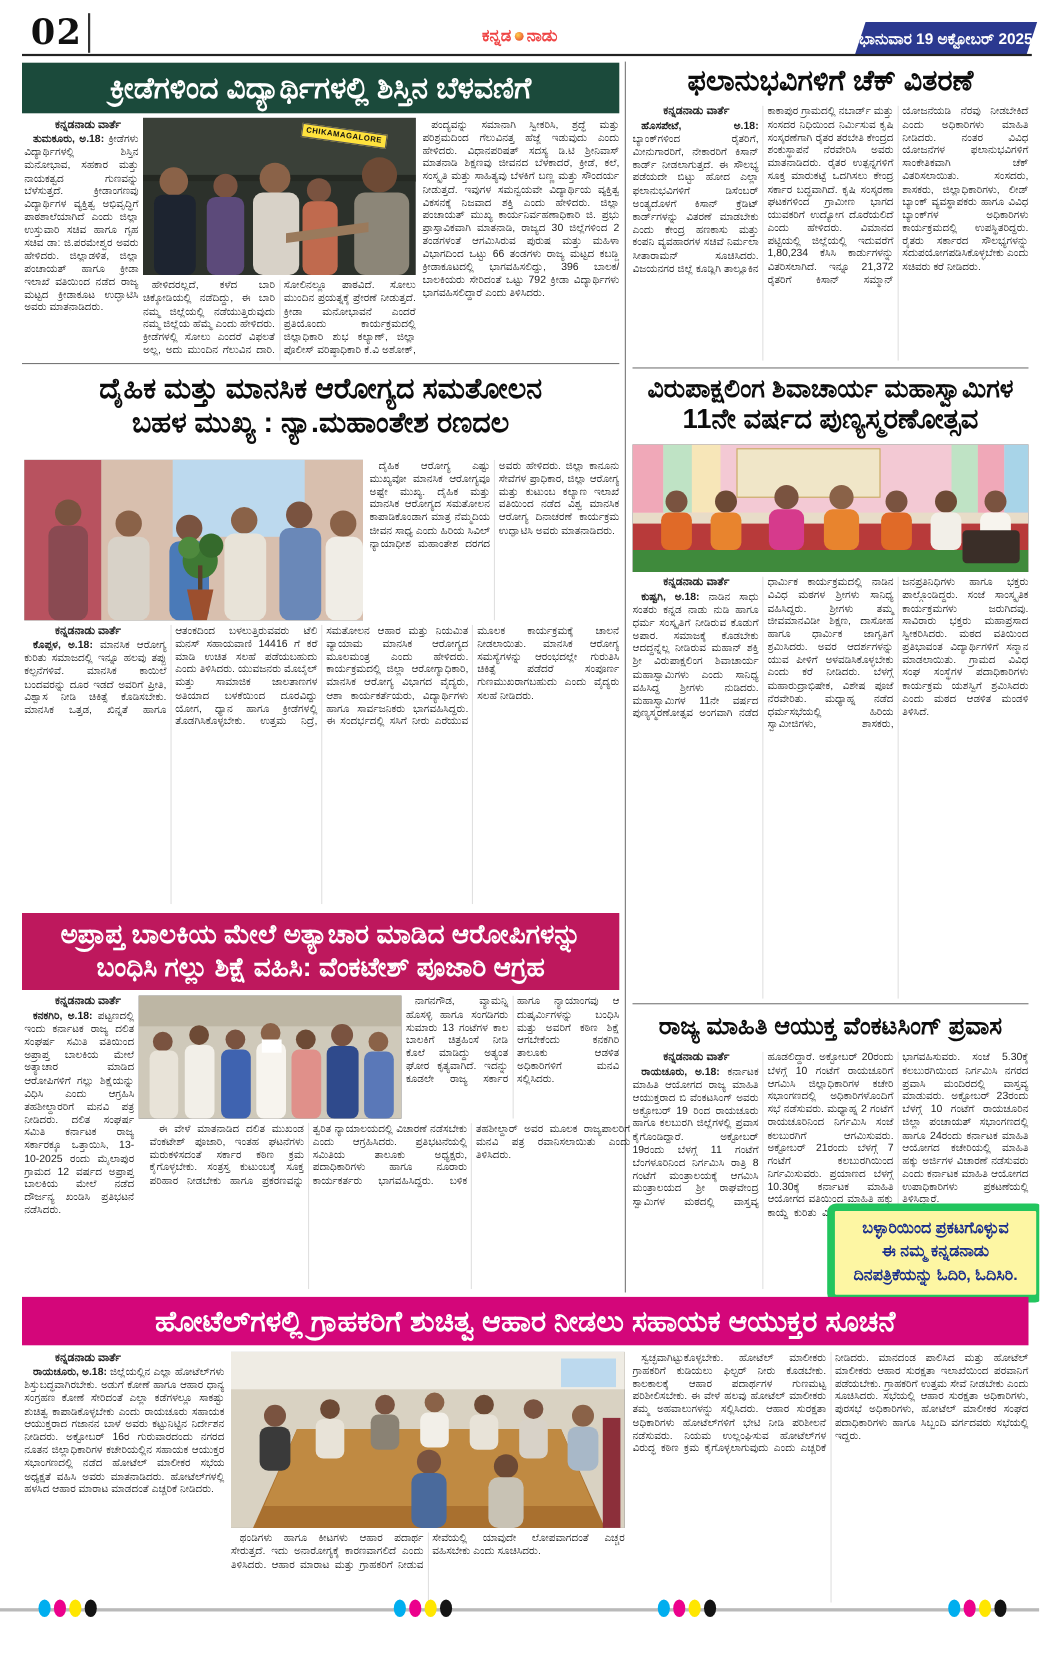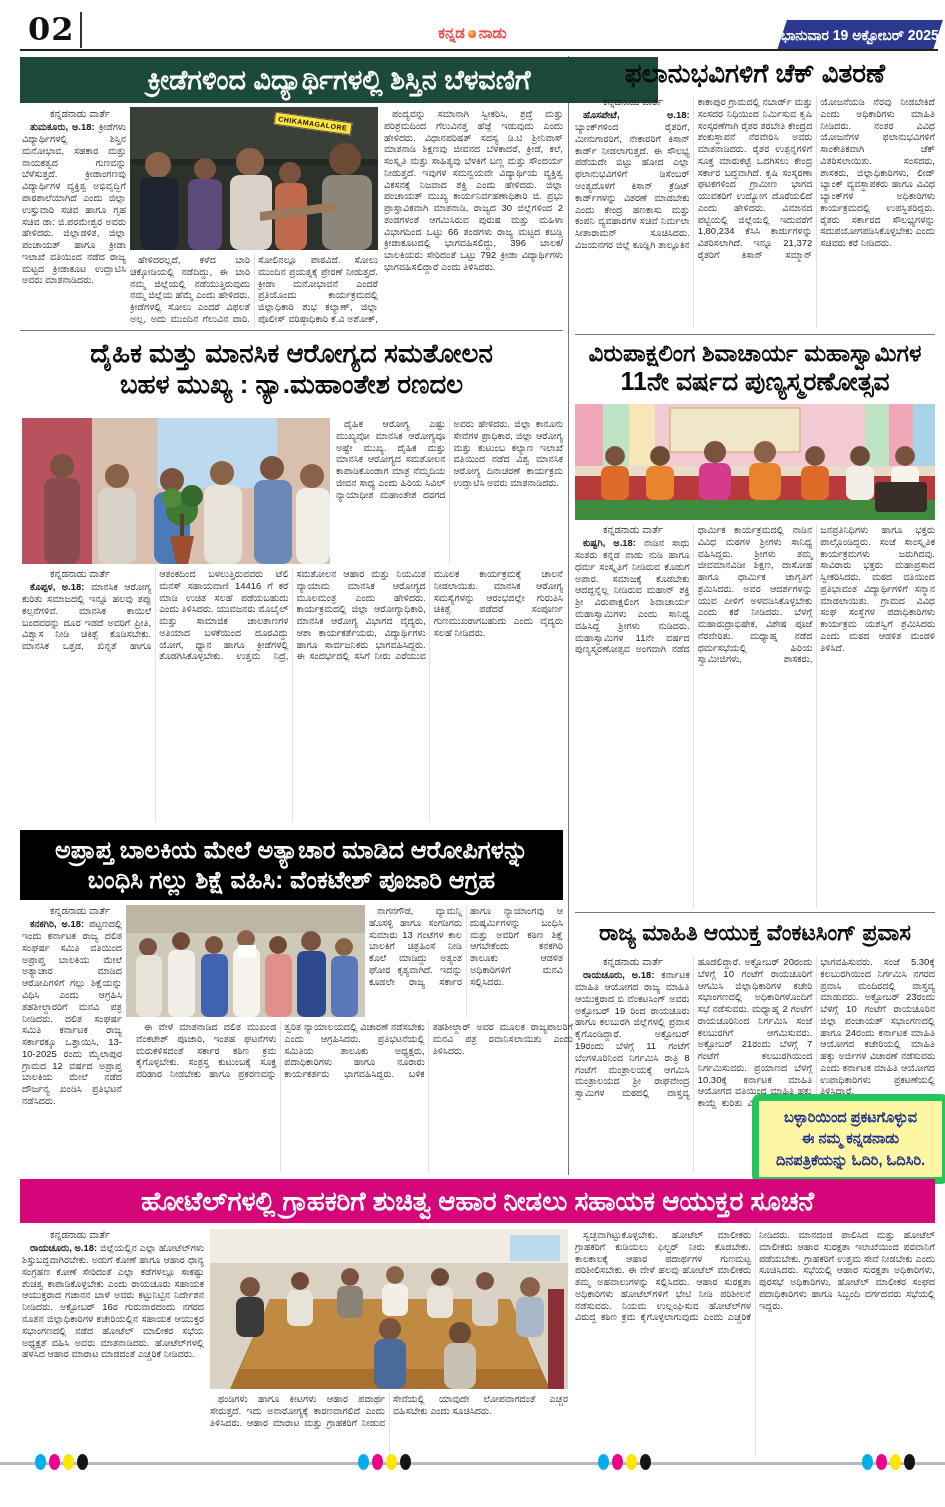--- a/index.html
+++ b/index.html
@@ -11,27 +11,27 @@
   
   .pagenum{font-size:32px;font-weight:bold;letter-spacing:1px;font-family:"DejaVu Serif",serif;}
   .masthead{text-align:center;font-size:15px;font-weight:bold;color:#ef4444;}
   .logo-dot{display:inline-block;width:8px;height:8px;border-radius:50%;
             background:radial-gradient(circle at 35% 35%,#ffd24d,#e5332a);margin:0 3px 1px 3px;vertical-align:middle;}
   .datebox{background:#2b3990;transform:skewX(-18deg);display:flex;align-items:center;justify-content:center;}
   .datebox span{transform:skewX(18deg);color:#fff;font-weight:bold;font-size:14px;white-space:nowrap;}
   
   .hl-box{display:flex;align-items:center;justify-content:center;text-align:center;color:#fff;font-weight:bold;}
   .hl-green{background:#1b4a3b;font-size:27px;}
-  .hl-red{background:#000000;font-size:24px;line-height:1.25;}
+  .hl-red{background:#be185d;font-size:24px;line-height:1.25;}
   .hl-magenta{background:#d4067a;font-size:26px;}
   .hl-black{color:#0d0d0d;font-weight:bold;text-align:center;line-height:1.18;}
   
   .body-text{font-size:9.5px;line-height:1.24;text-align:justify;color:#1c1c1c;overflow:hidden;}
   .body-text p{margin:0 0 3px 0;text-indent:8px;}
-  .byline{font-weight:normal;font-size:10px;text-indent:0;margin-bottom:1px;padding-left:28px;}
+  .byline{font-weight:bold;font-size:10px;text-indent:0;margin-bottom:1px;padding-left:28px;}
   .dl{font-weight:bold;}
   .cols2{column-count:2;column-gap:8px;column-rule:1px solid #e0e0e0;}
   .cols3{column-count:3;column-gap:8px;column-rule:1px solid #e0e0e0;}
   .cols4{column-count:4;column-gap:8px;column-rule:1px solid #e0e0e0;}
   
   .photo{position:absolute;overflow:hidden;background:#888;}
   .photo svg{display:block;width:100%;height:100%;}
   .photo-sign{position:absolute;top:10px;left:58%;background:#ffe23d;color:#111;border:1px solid #555;
               font-size:7px;font-weight:bold;padding:2px 3px;transform:rotate(8deg);letter-spacing:.5px;}
   
@@ -55,21 +55,21 @@
   <div class="abs datebox" style="left:782px;top:20px;width:156px;height:30px;">
     <span>ಭಾನುವಾರ 19 ಅಕ್ಟೋಬರ್ 2025</span>
   </div>
   <div class="rule" style="left:20px;top:49px;width:918px;height:2px;"></div>
 
   <div class="rule" style="left:568px;top:56px;width:1px;height:1119px;background:#777;"></div>
   <div class="rule" style="left:20px;top:330px;width:543px;height:1px;background:#777;"></div>
   <div class="rule" style="left:575px;top:334px;width:360px;height:1px;background:#777;"></div>
   <div class="rule" style="left:575px;top:912px;width:360px;height:1px;background:#777;"></div>
 
-  <div class="abs hl-box hl-green" style="left:20px;top:57px;width:638px;height:46px;">ಕ್ರೀಡೆಗಳಿಂದ ವಿದ್ಯಾರ್ಥಿಗಳಲ್ಲಿ ಶಿಸ್ತಿನ ಬೆಳವಣಿಗೆ</div>
+  <div class="abs hl-box hl-green" style="left:20px;top:57px;width:543px;height:46px;">ಕ್ರೀಡೆಗಳಿಂದ ವಿದ್ಯಾರ್ಥಿಗಳಲ್ಲಿ ಶಿಸ್ತಿನ ಬೆಳವಣಿಗೆ</div>
 
   <div class="abs body-text" style="left:22px;top:108px;width:104px;height:220px;">
     <div class="byline">ಕನ್ನಡನಾಡು ವಾರ್ತೆ</div>
     <p><span class="dl">ತುಮಕೂರು, ಅ.18:</span> <span>ಕ್ರೀಡೆಗಳು ವಿದ್ಯಾರ್ಥಿಗಳಲ್ಲಿ ಶಿಸ್ತಿನ ಮನೋಭಾವ, ಸಹಕಾರ ಮತ್ತು ನಾಯಕತ್ವದ ಗುಣವನ್ನು ಬೆಳೆಸುತ್ತದೆ. ಕ್ರೀಡಾಂಗಣವು ವಿದ್ಯಾರ್ಥಿಗಳ ವ್ಯಕ್ತಿತ್ವ ಅಭಿವೃದ್ಧಿಗೆ ಪಾಠಶಾಲೆಯಾಗಿದೆ ಎಂದು ಜಿಲ್ಲಾ ಉಸ್ತುವಾರಿ ಸಚಿವ ಹಾಗೂ ಗೃಹ ಸಚಿವ ಡಾ: ಜಿ.ಪರಮೇಶ್ವರ ಅವರು ಹೇಳಿದರು. ಜಿಲ್ಲಾಡಳಿತ, ಜಿಲ್ಲಾ ಪಂಚಾಯತ್ ಹಾಗೂ ಕ್ರೀಡಾ ಇಲಾಖೆ ವತಿಯಿಂದ ನಡೆದ ರಾಜ್ಯ ಮಟ್ಟದ ಕ್ರೀಡಾಕೂಟ ಉದ್ಘಾಟಿಸಿ ಅವರು ಮಾತನಾಡಿದರು.</span></p>
   </div>
 
   <div class="photo" style="left:130px;top:107px;width:248px;height:143px;">
     <svg viewBox="0 0 248 143" preserveAspectRatio="none">
       <rect width="248" height="143" fill="#2c312b"></rect>
       <rect width="248" height="58" fill="#3a4038"></rect>

